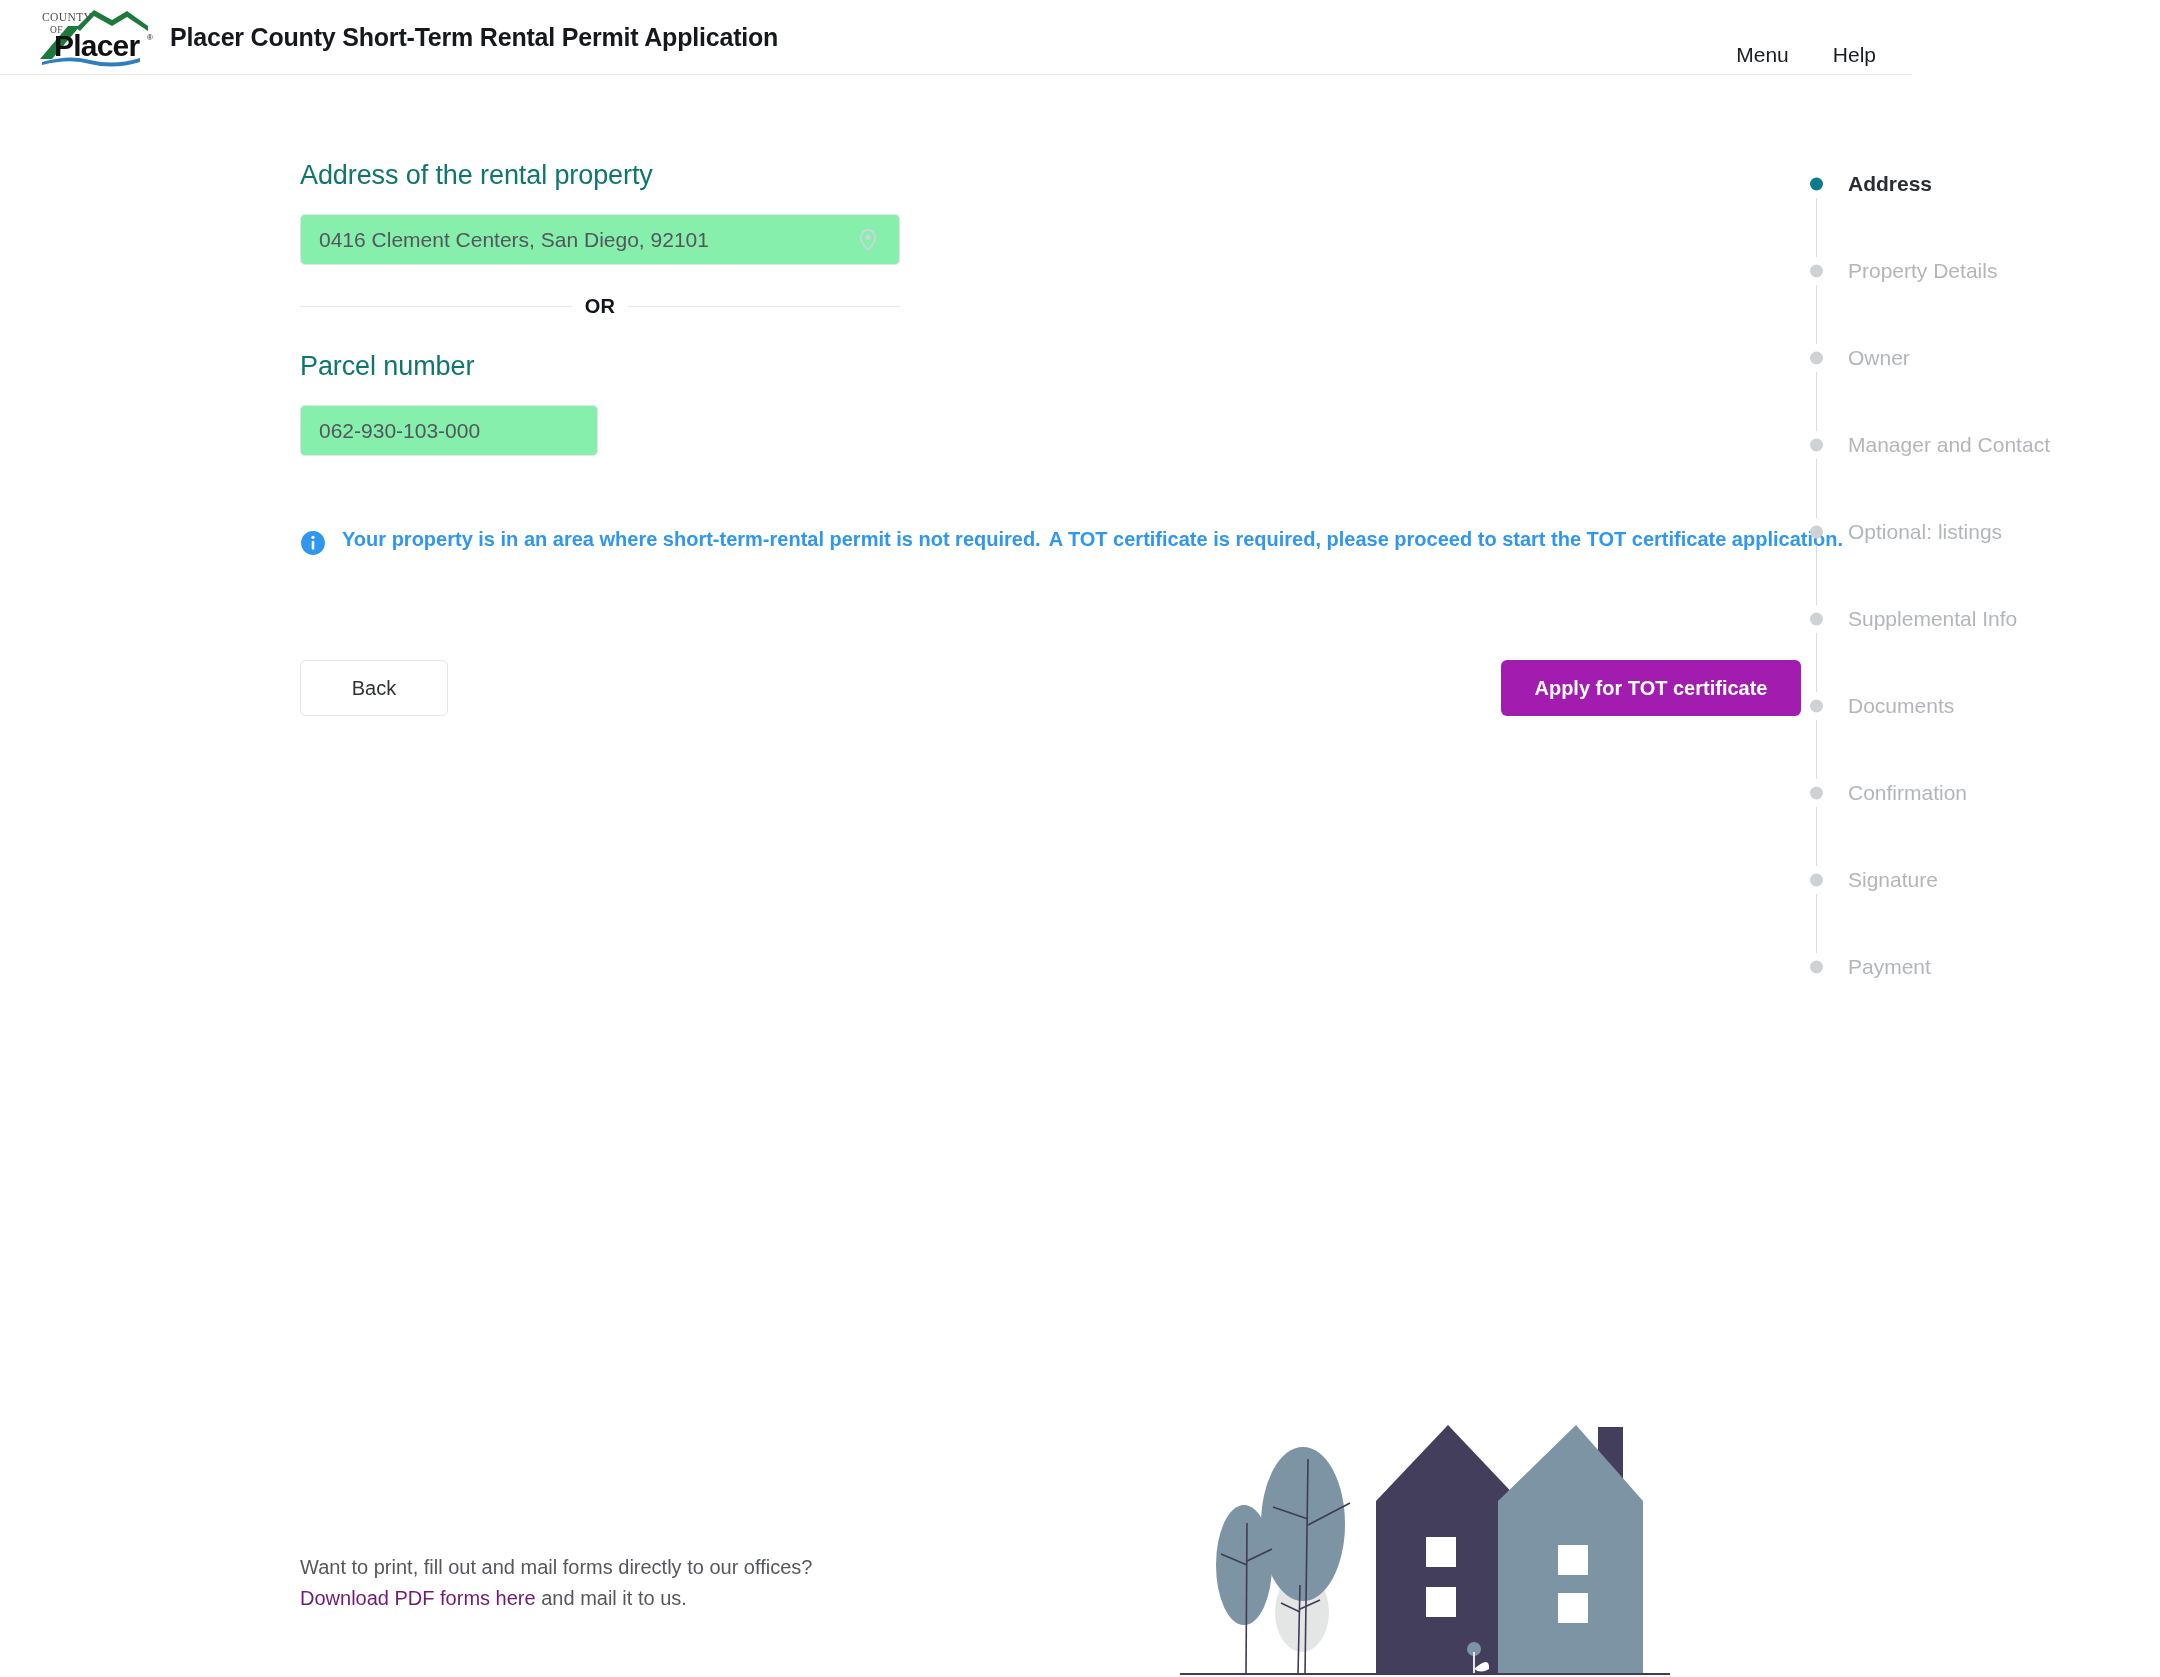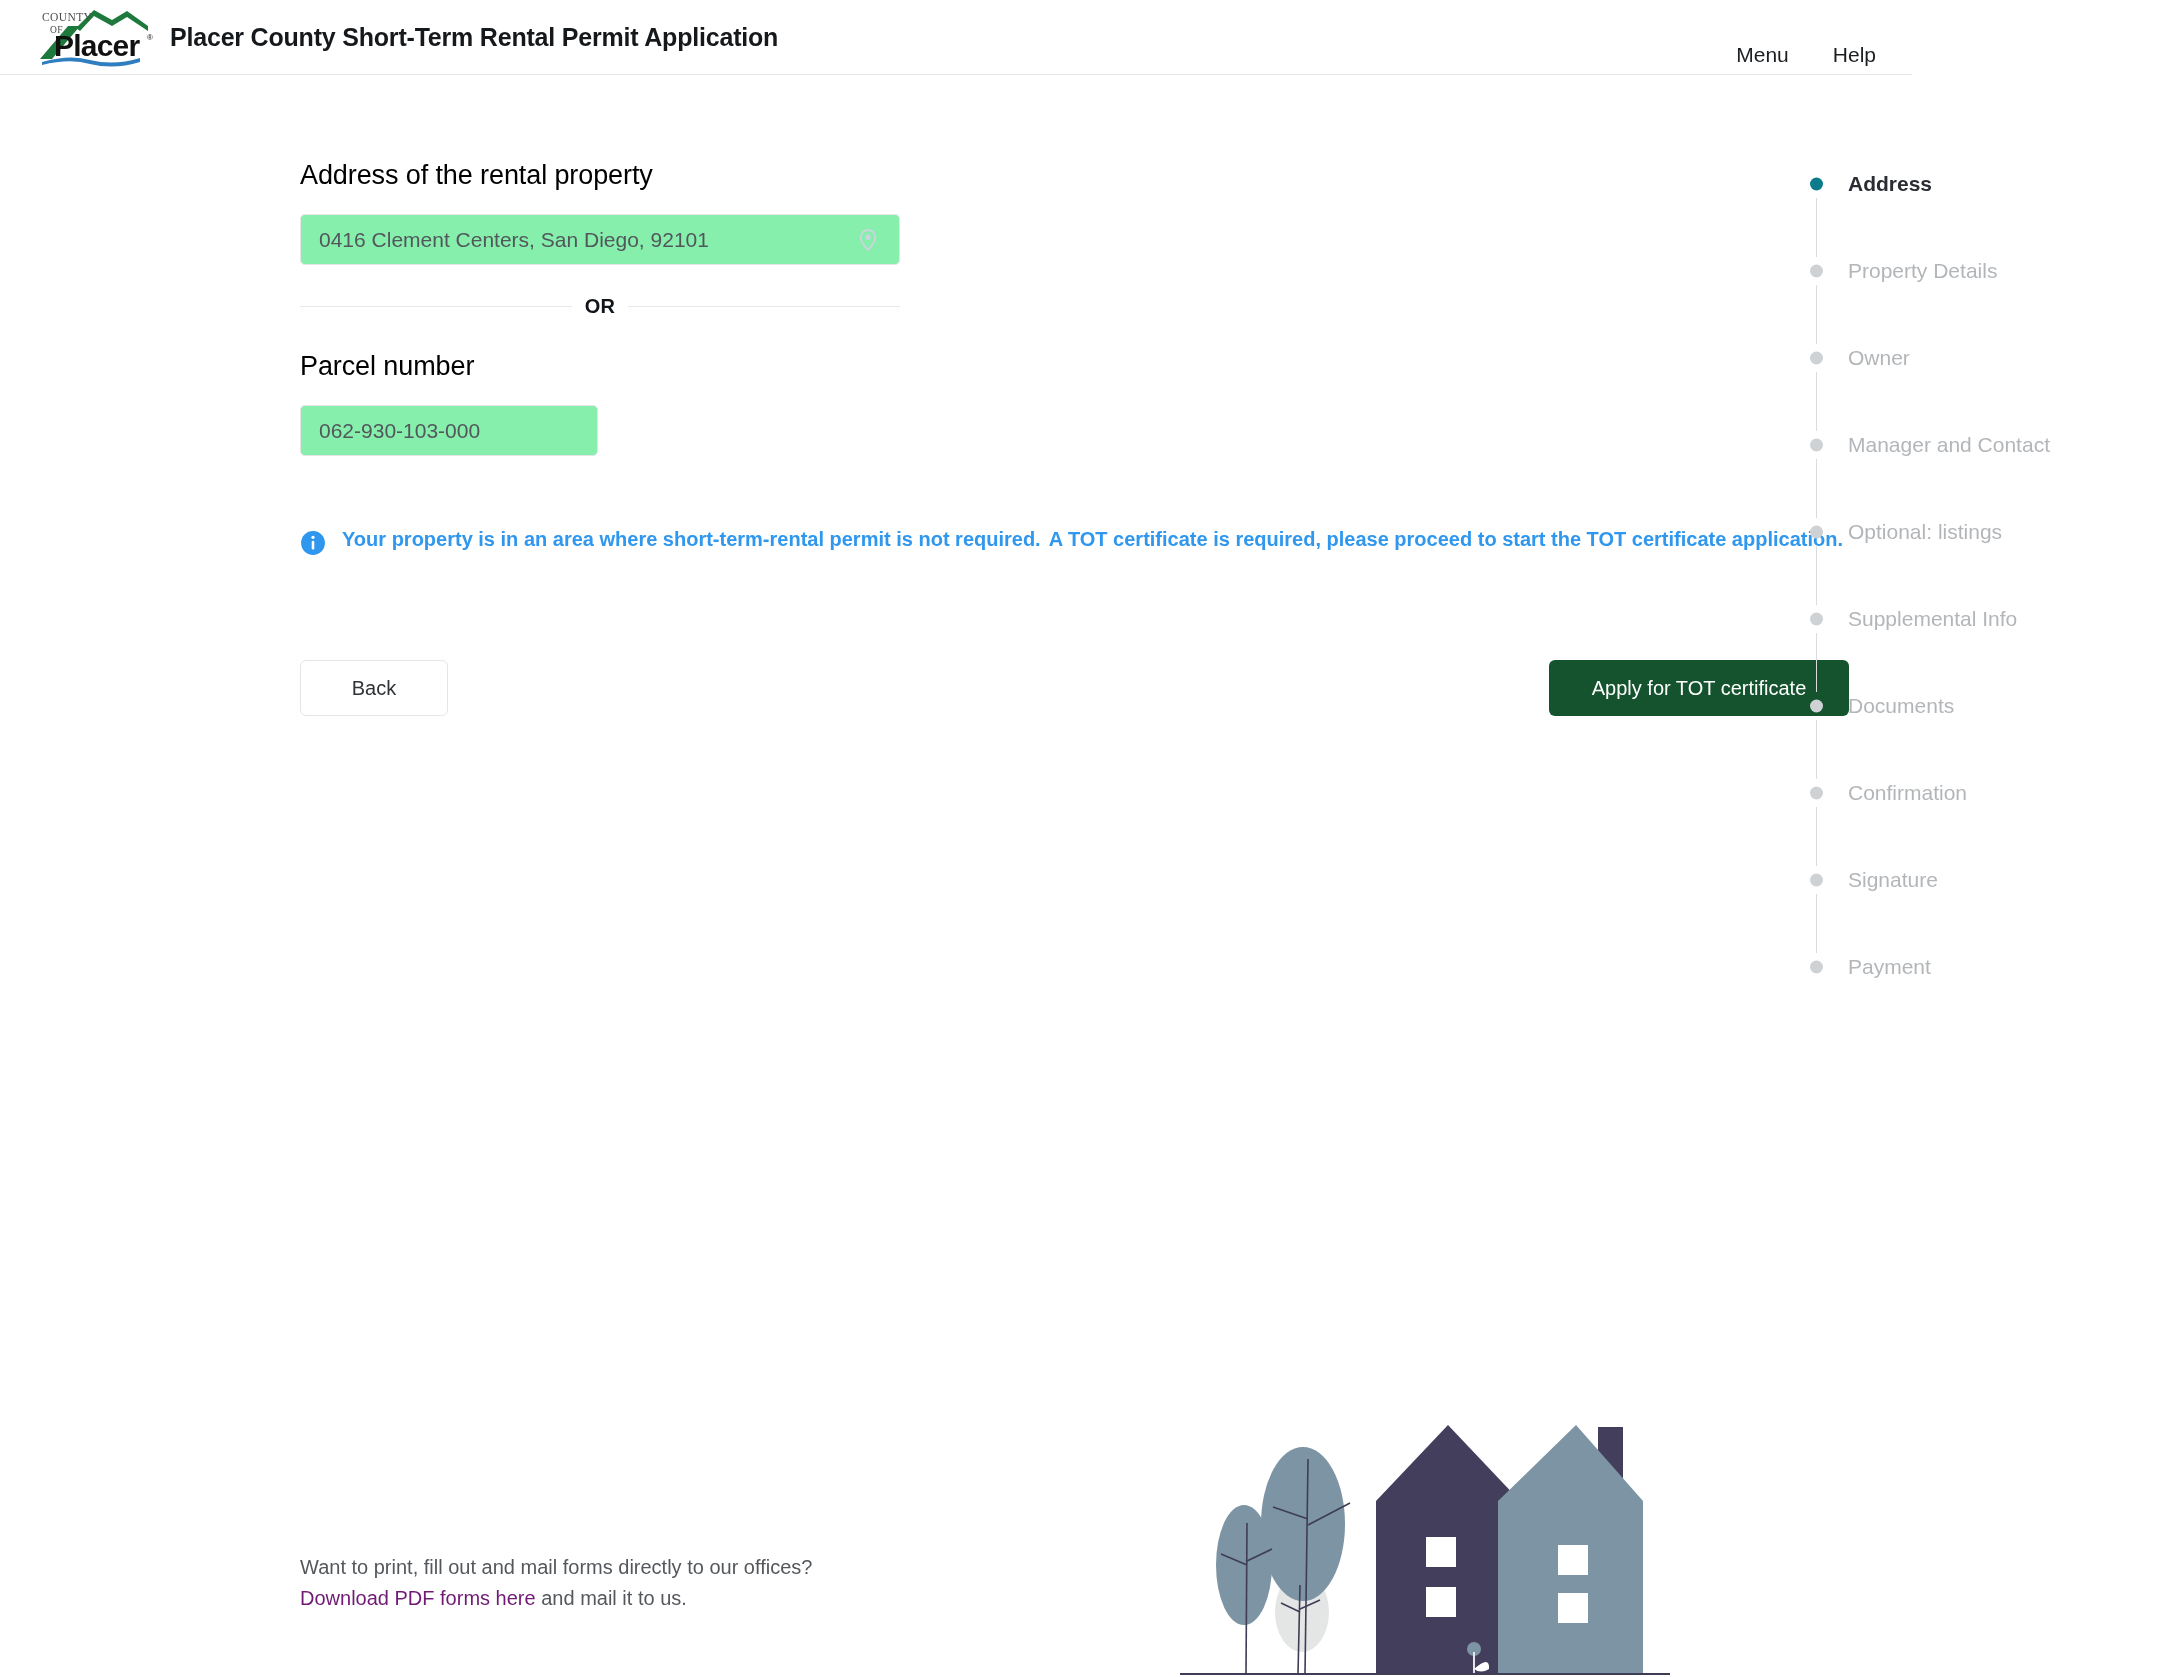--- a/index.html
+++ b/index.html
@@ -70,21 +70,21 @@
   
   .form-col {
     position: absolute;
     left: 300px;
     top: 160px;
     width: 620px;
   }
   .section-heading {
     font-size: 27px;
     font-weight: 400;
-    color: #000000;
+    color: #0f766e;
     margin: 0 0 23px 0;
     letter-spacing: -0.1px;
   }
   .text-field {
     position: relative;
     width: 600px;
     height: 51px;
     border: 1px solid #e3e5e8;
     border-radius: 5px;
     background: #86efac;
@@ -183,31 +183,30 @@
     align-items: center;
     justify-content: center;
   }
   .btn-primary {
     position: absolute;
     left: 1201px; top: 0;
     width: 300px;
     height: 56px;
     border: 0;
     border-radius: 6px;
-    background: #14532d;
+    background: #a21caf;
     color: #ffffff;
     font-size: 20px;
     font-family: inherit;
-    font-weight: 400;
+    font-weight: 700;
     cursor: pointer;
     display: flex;
     align-items: center;
     justify-content: center;
     white-space: nowrap;
-    margin-left: 48px;
   }
 
   
   .stepper {
     position: absolute;
     left: 1810px;
     top: 170px;
     width: 330px;
   }
   .step {

